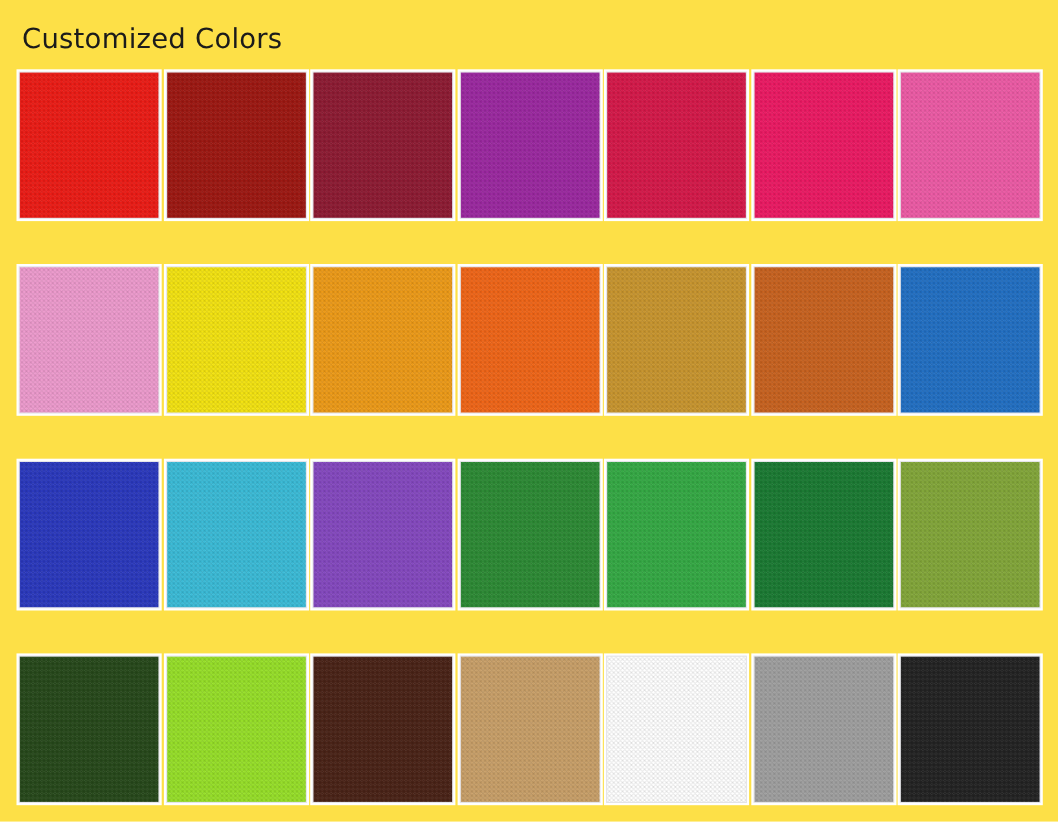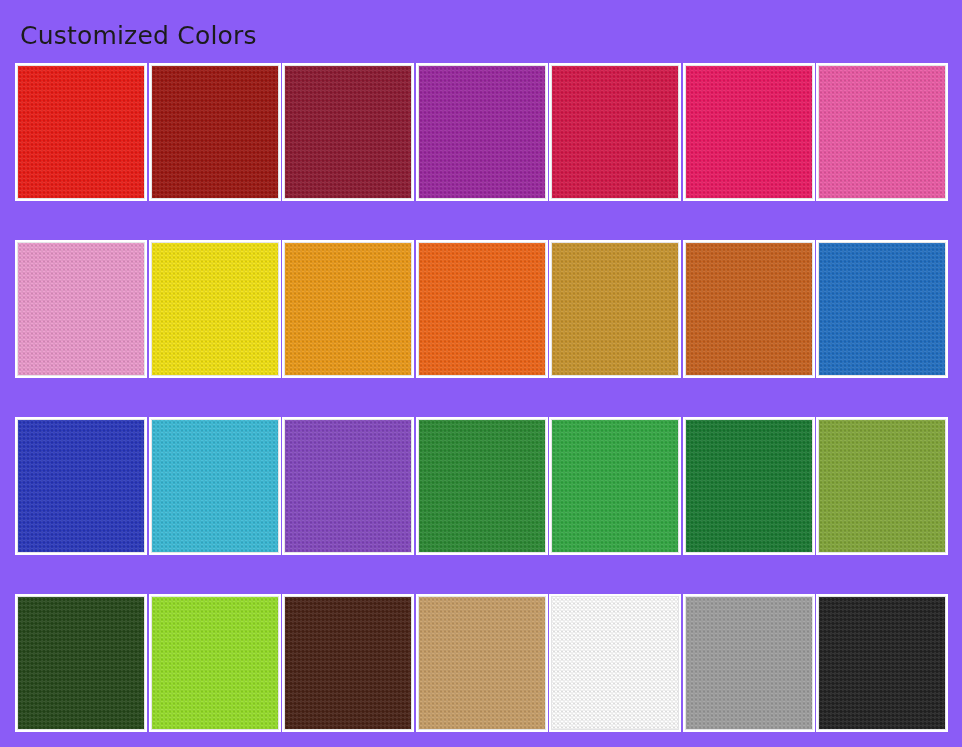--- a/index.html
+++ b/index.html
@@ -13,21 +13,21 @@
     height: 747px;
     overflow: hidden;
     font-family: "DejaVu Sans", "Liberation Sans", sans-serif;
     -webkit-font-smoothing: antialiased;
   }
 
   #page {
     position: relative;
     width: 962px;
     height: 747px;
-    background: #8b5cf6;
+    background: #fde047;
   }
 
   
   .page-title {
     position: absolute;
     left: 20px;
     top: 21px;
     font-size: 25px;
     line-height: 30px;
     font-weight: 400;

